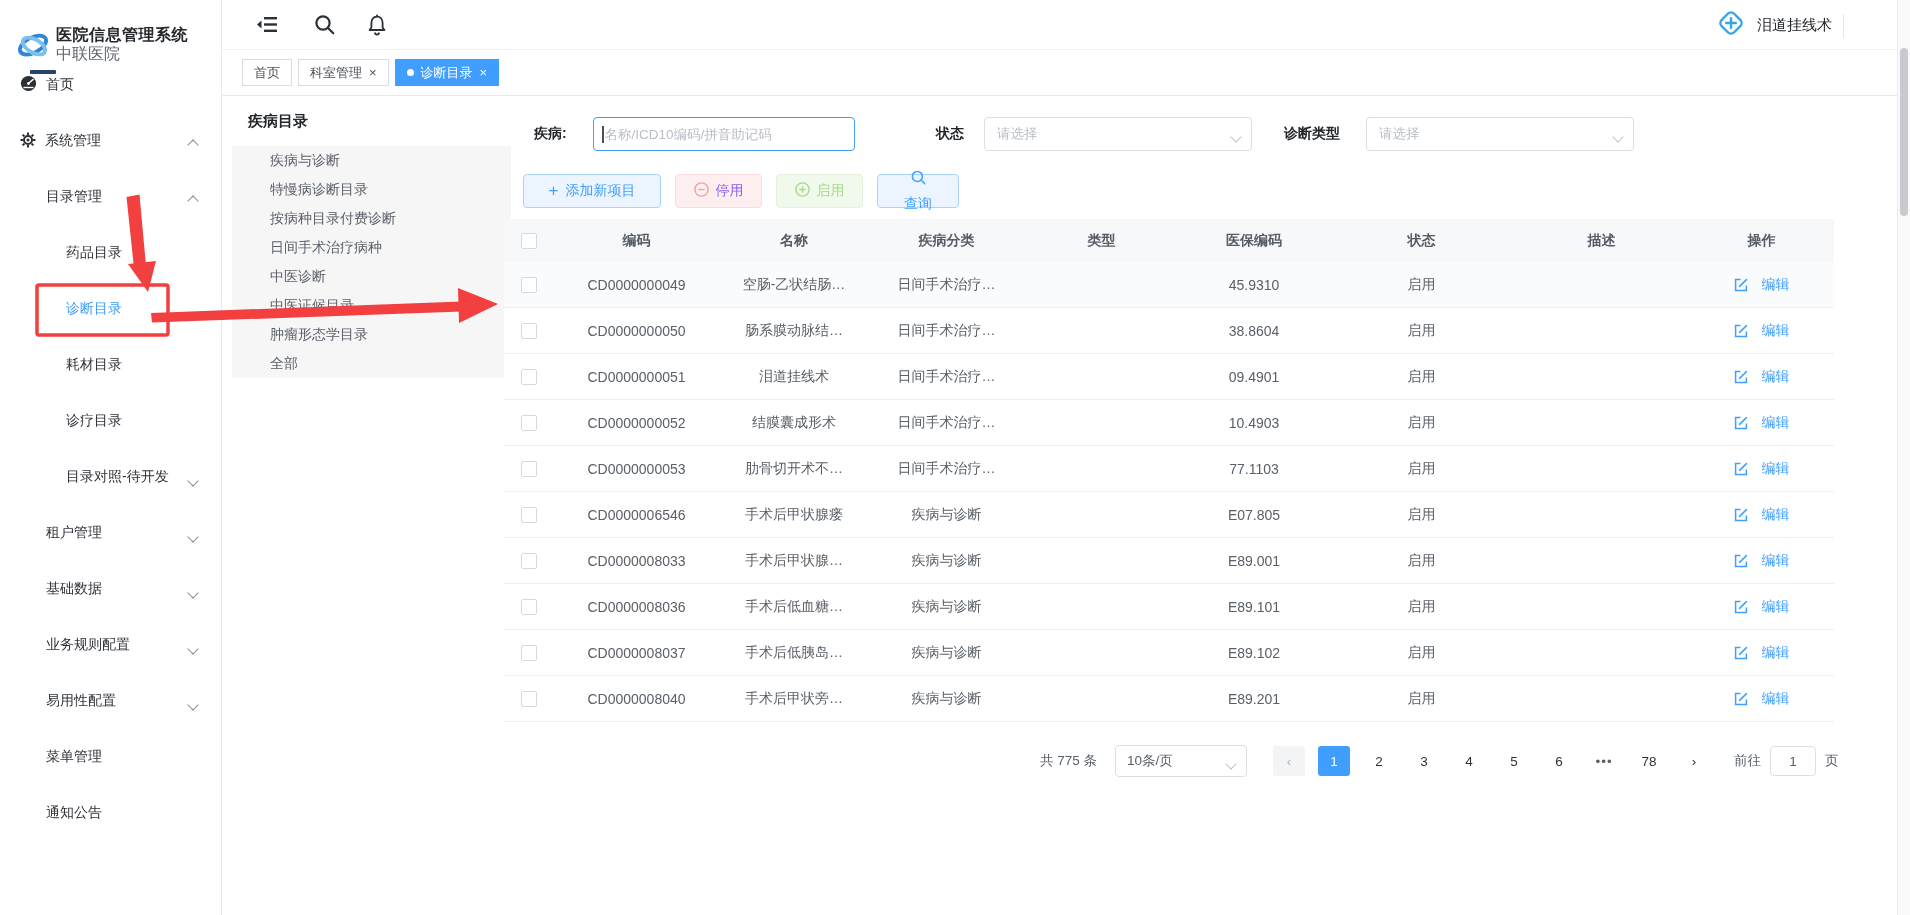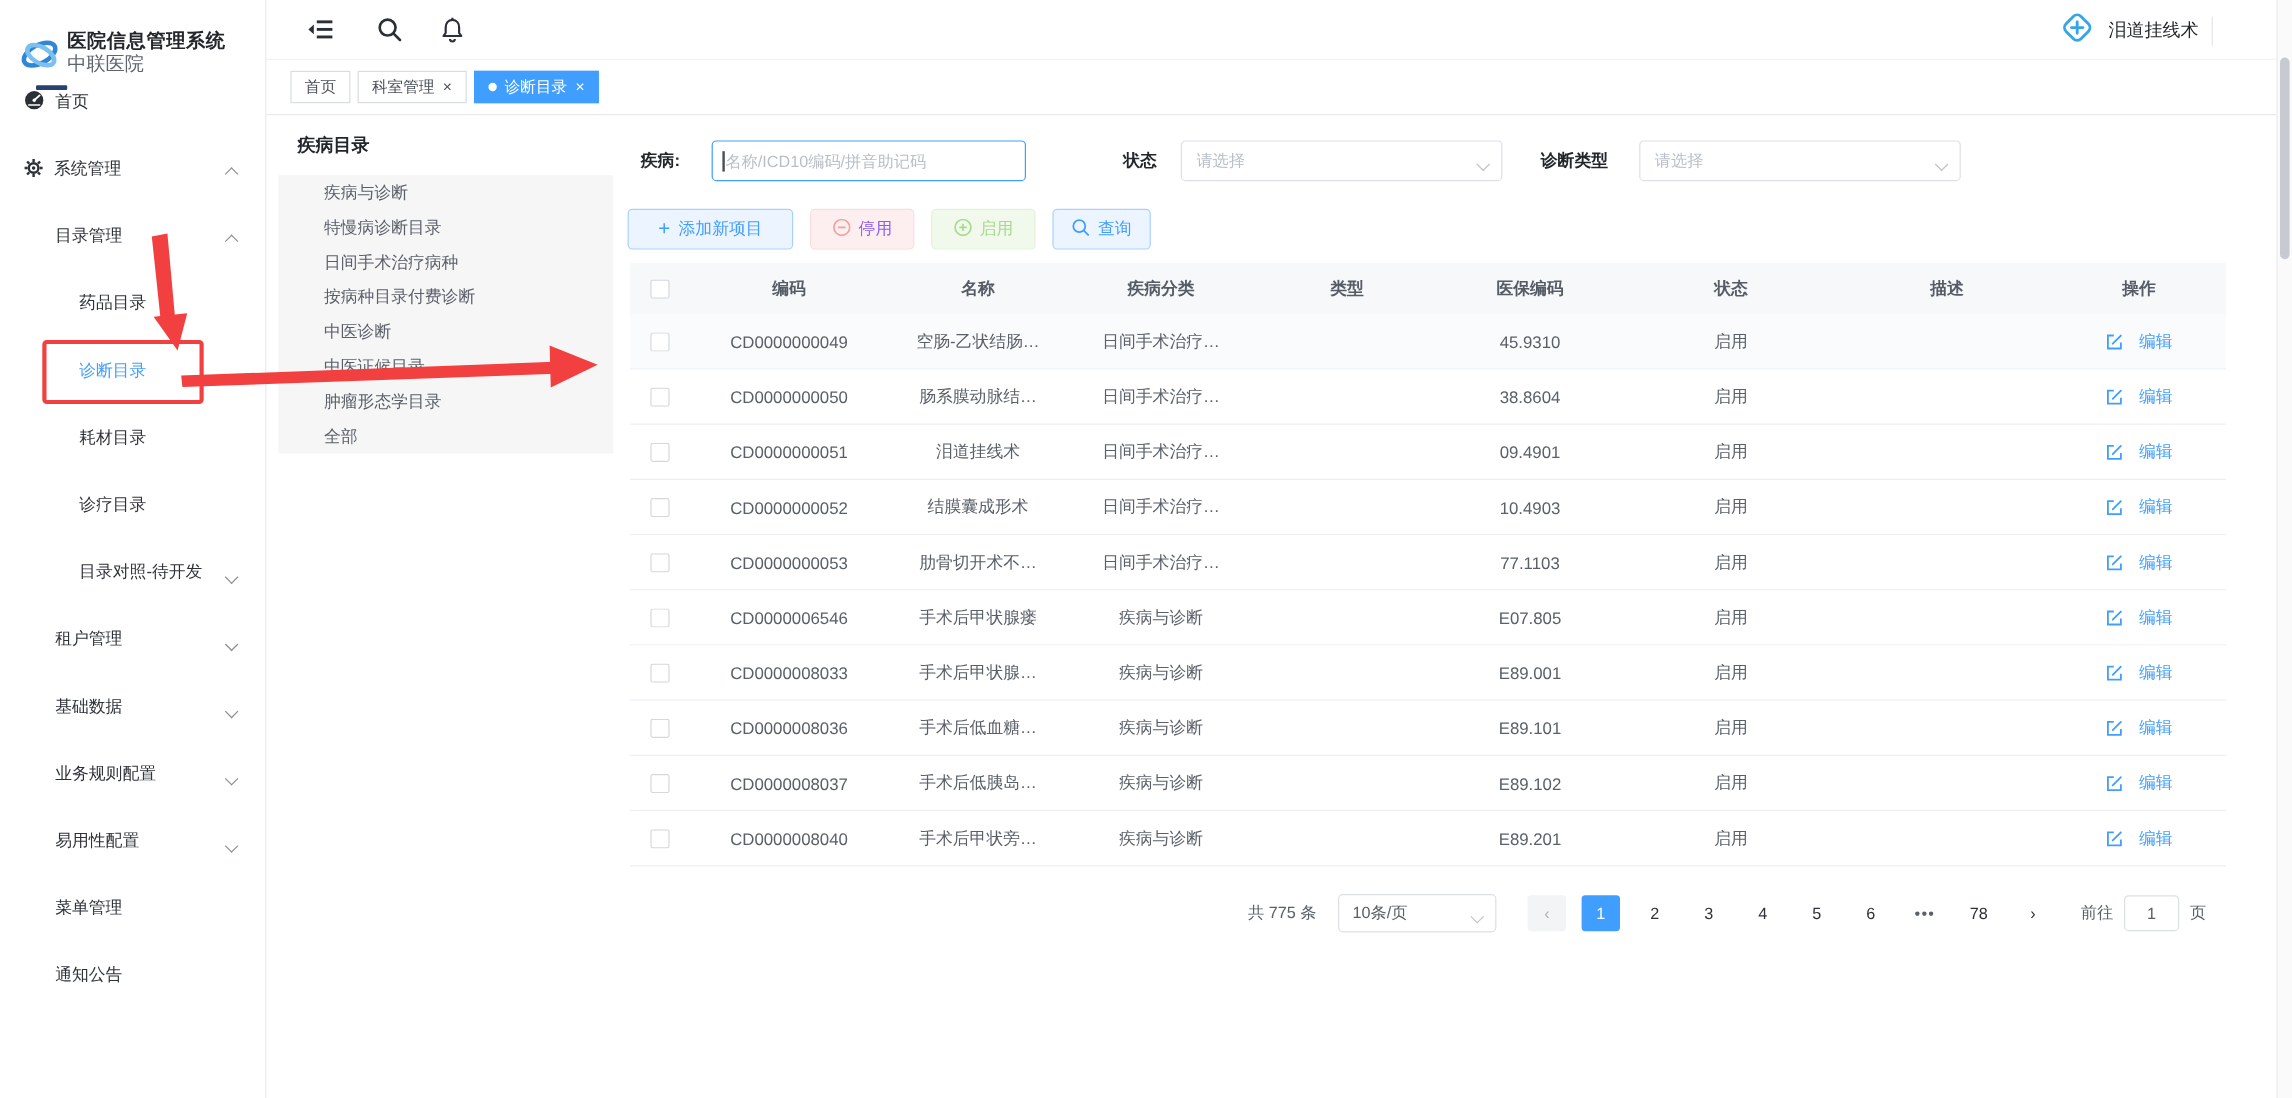--- a/index.html
+++ b/index.html
@@ -70,25 +70,25 @@
   .sel-status{left:984px;width:268px;}
   .sel-type{left:1366px;width:268px;}
 
   
   .btn{position:absolute;top:174px;height:34px;border-radius:4px;font-size:14px;display:flex;
        align-items:center;justify-content:center;gap:7px;box-sizing:border-box;cursor:pointer;
        font-family:inherit;}
   .btn-add{left:523px;width:138px;background:#ecf5ff;border:1px solid #a9d1ff;color:#409eff;}
   .btn-disable{left:675px;width:87px;background:#fdefef;border:1px solid #fbdddd;color:#8b5cf6;}
   .btn-enable{left:776px;width:87px;background:#f1f9ec;border:1px solid #e3f2d9;color:#a8d98d;}
-  .btn-query{left:877px;width:82px;background:#ecf5ff;border:1px solid #a9d1ff;color:#409eff;}
+  .btn-query{left:877px;width:82px;background:#ecf5ff;border:1px solid #a9d1ff;color:#409eff;flex-direction:column;}
   .plus{font-size:17px;line-height:1;margin-top:-2px;}
 
   
-  .tbl{position:absolute;left:525px;top:219px;width:1330px;}
+  .tbl{position:absolute;left:504px;top:219px;width:1330px;}
   .thead{height:43px;background:#f7f8fa;display:flex;align-items:center;font-size:14px;
          font-weight:bold;color:#555c66;}
   .trow{height:45px;display:flex;align-items:center;border-bottom:1px solid #ebeef5;
         font-size:14px;color:#5a6068;background:#fff;}
   .trow.first{background:#fafbfc;}
   .c{display:flex;align-items:center;justify-content:center;box-sizing:border-box;overflow:hidden;
      white-space:nowrap;}
   .cw0{width:50px;}.cw1{width:165px;}.cw2{width:150px;}.cw3{width:155px;}.cw4{width:155px;}
   .cw5{width:150px;}.cw6{width:185px;}.cw7{width:175px;}.cw8{width:145px;}
   .cbx{width:14px;height:14px;border:1px solid #d5d8de;border-radius:2px;background:#fff;
@@ -279,22 +279,22 @@
       <span class="dot"></span>
       <span>诊断目录</span>
       <span class="x">×</span>
     </div>
   </div>
 
   <div class="panel-title">疾病目录</div>
   <div class="panel-list">
     <div class="panel-item">疾病与诊断</div>
     <div class="panel-item">特慢病诊断目录</div>
+    <div class="panel-item">按病种目录付费诊断</div>
     <div class="panel-item">日间手术治疗病种</div>
-    <div class="panel-item">按病种目录付费诊断</div>
     <div class="panel-item">中医诊断</div>
     <div class="panel-item">中医证候目录</div>
     <div class="panel-item">肿瘤形态学目录</div>
     <div class="panel-item">全部</div>
   </div>
 
   <div class="flabel" style="left:534px;">疾病:</div>
   <div class="inp">
     <span class="caret"></span>
     <input type="text" placeholder="名称/ICD10编码/拼音助记码" style="">

